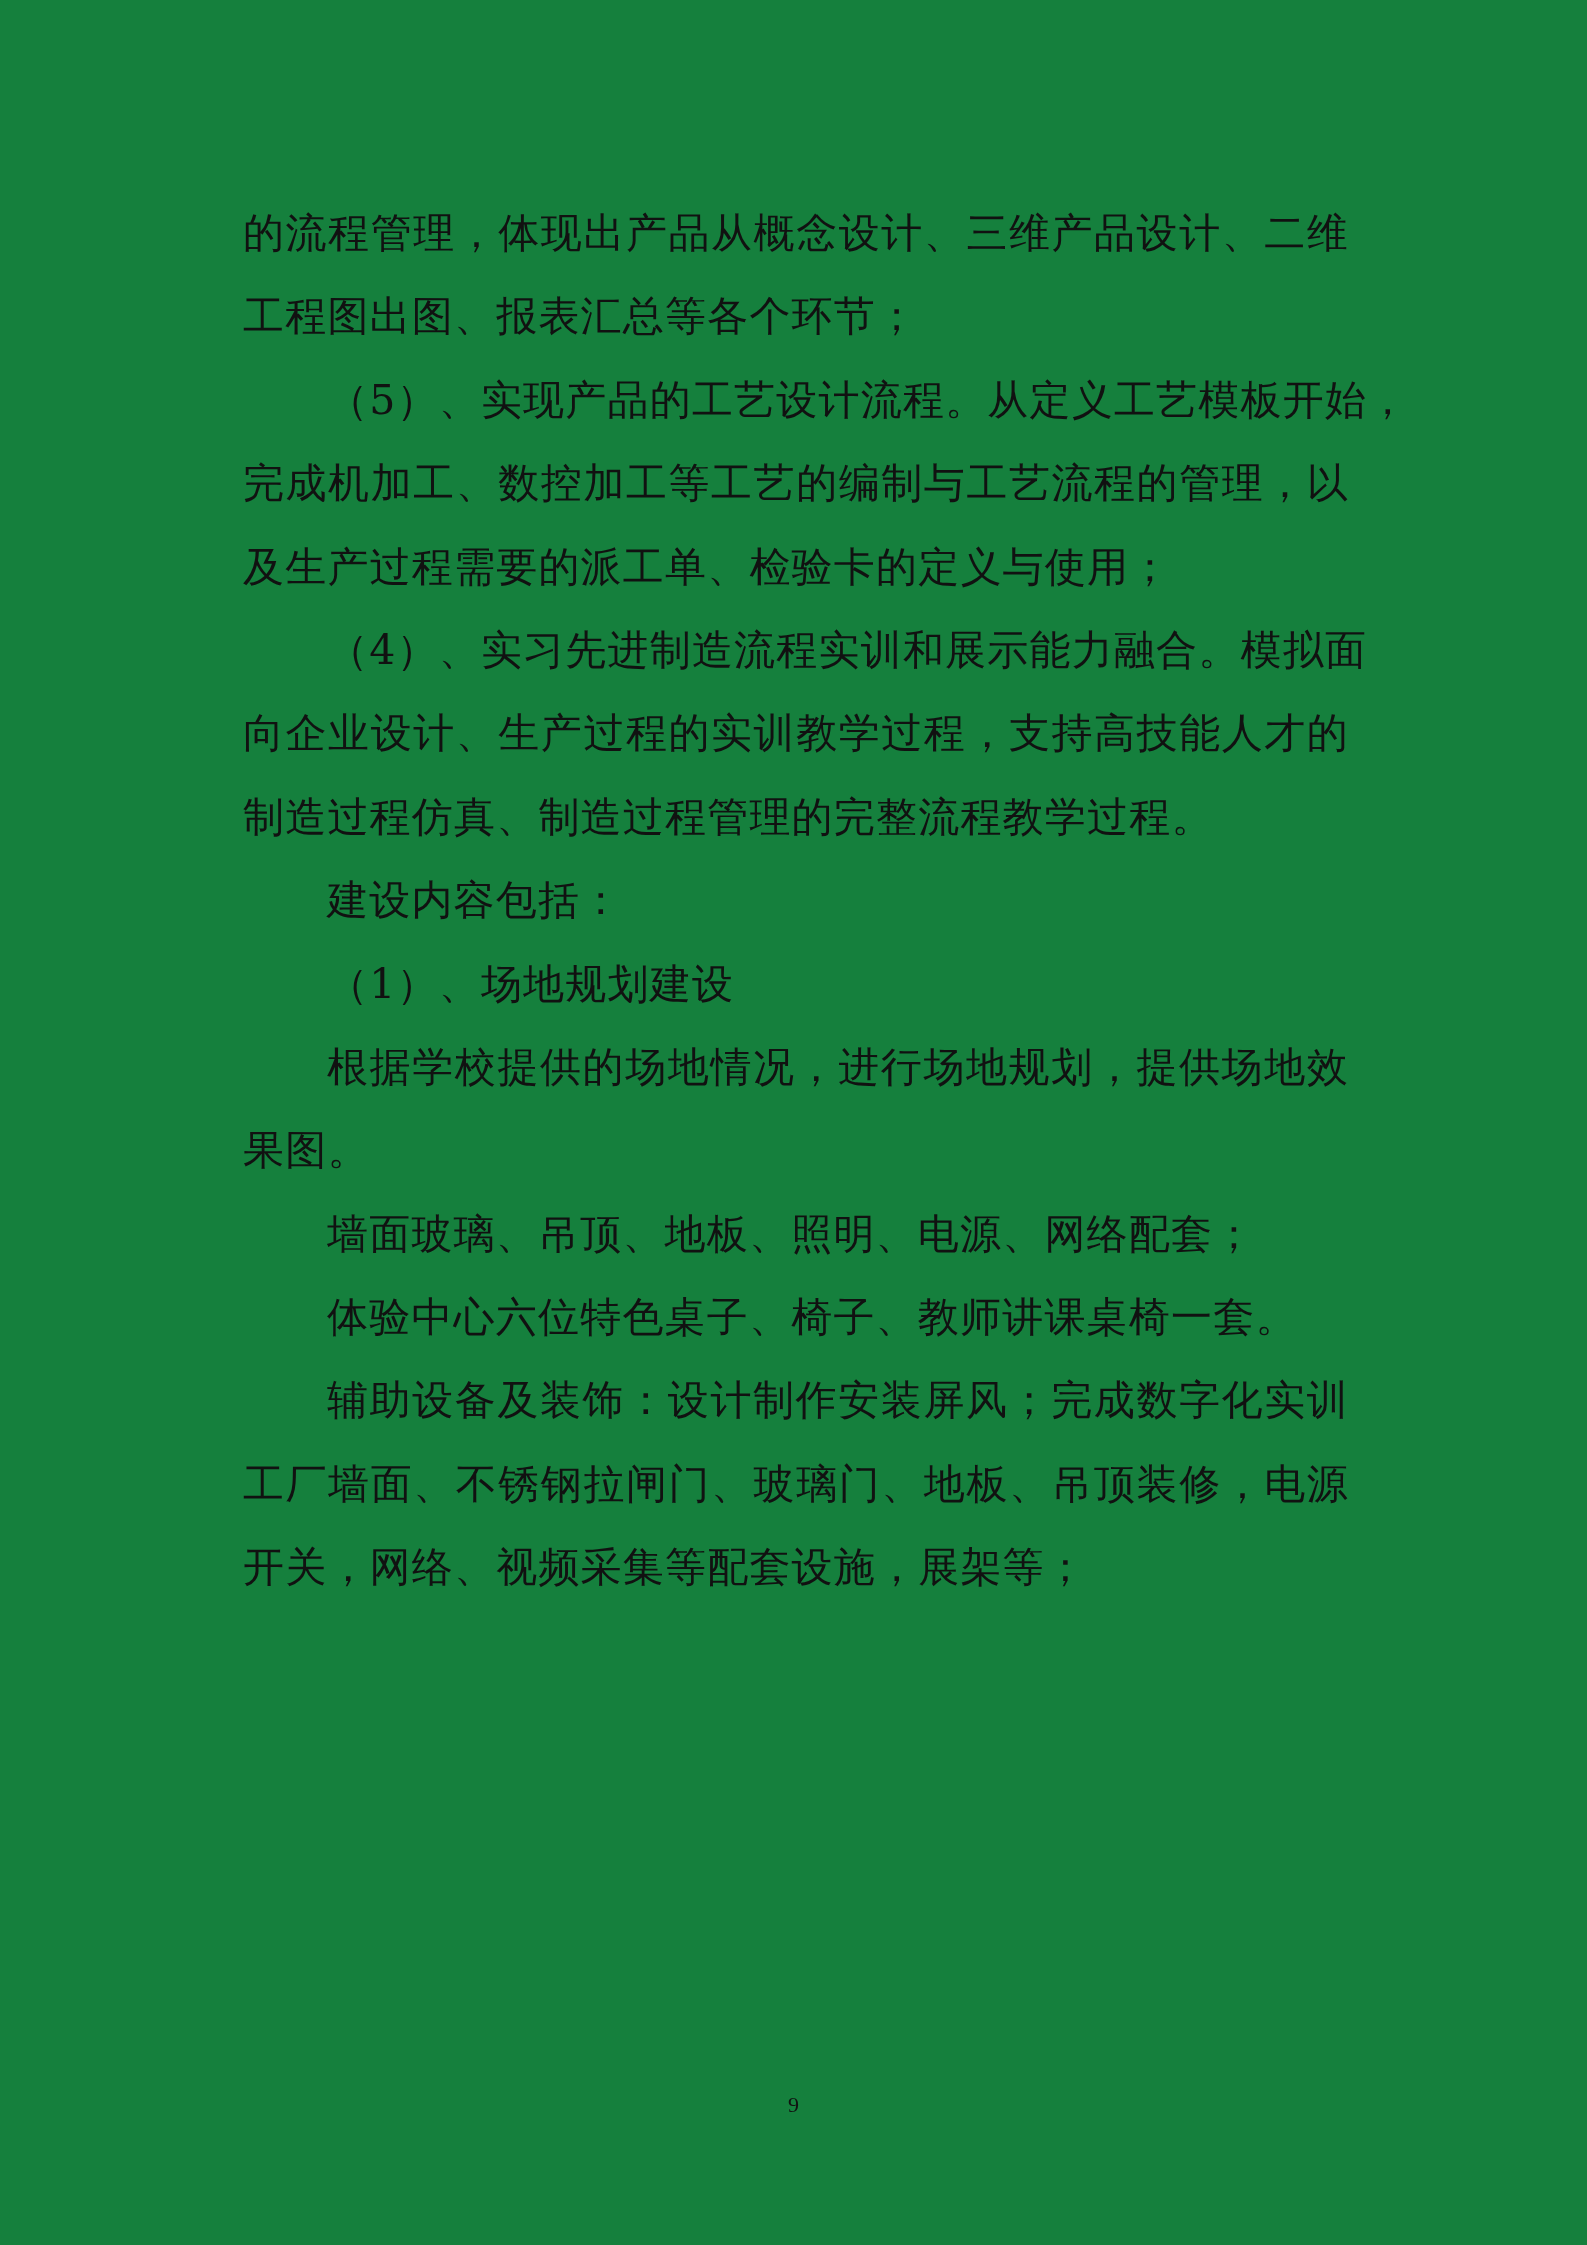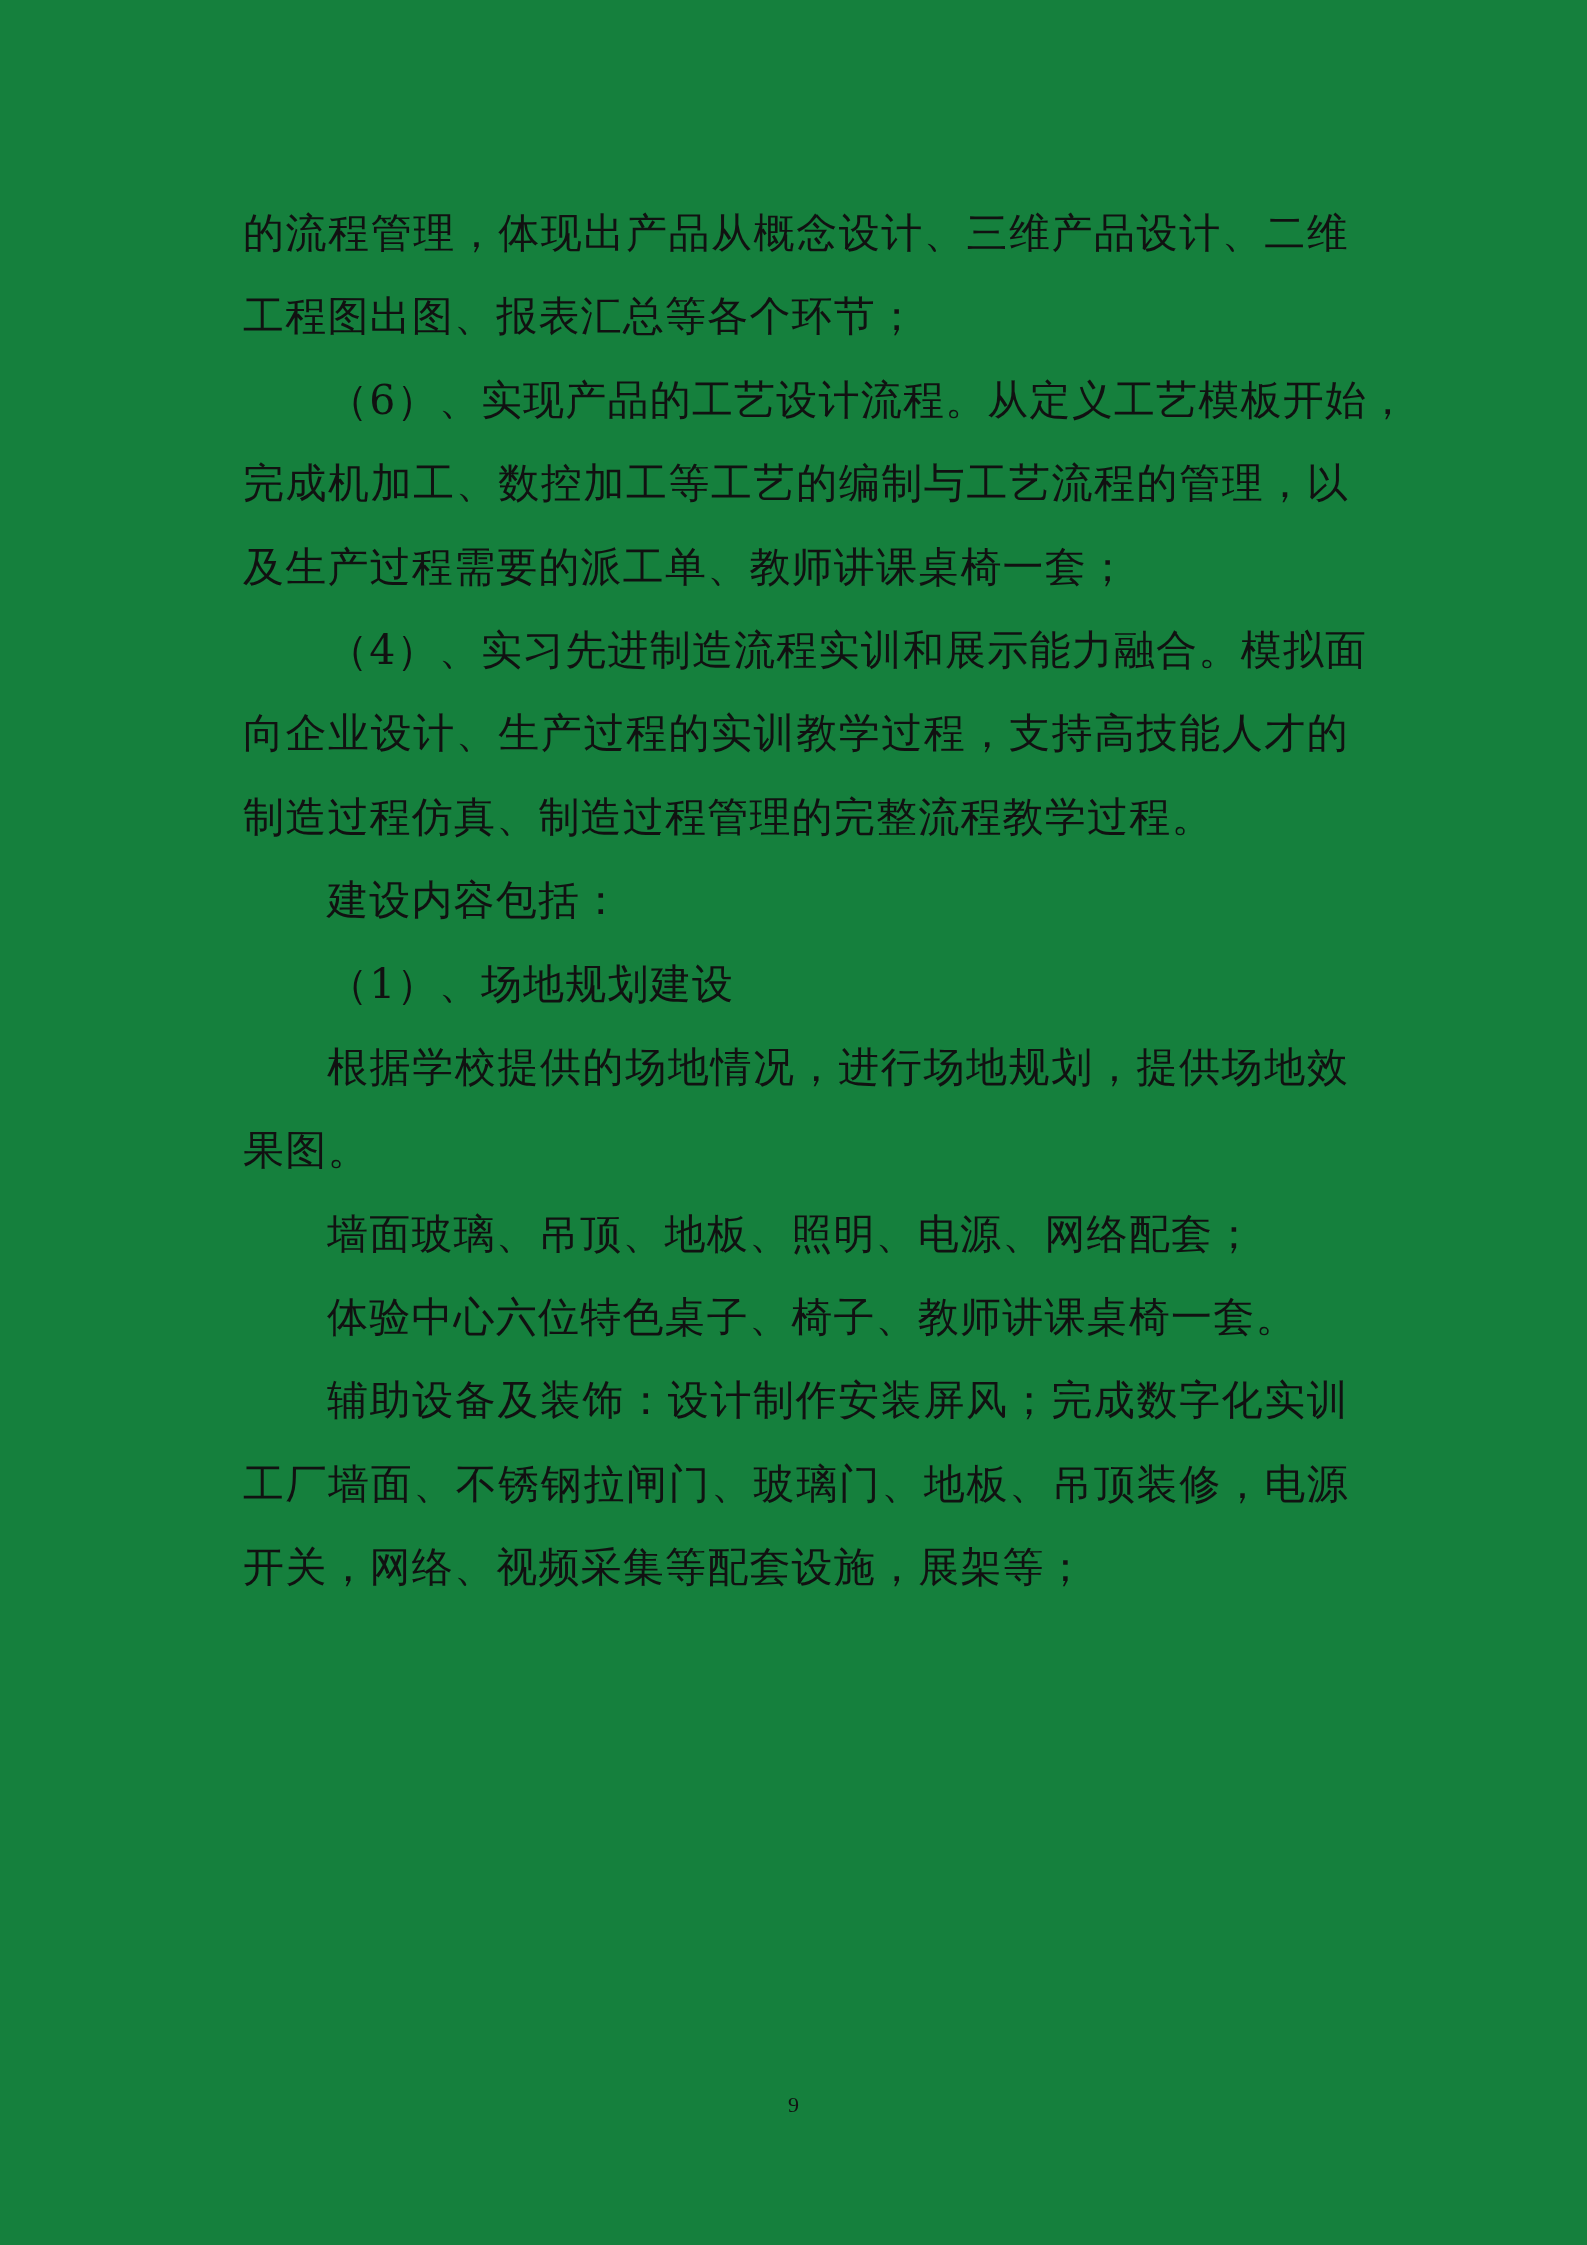--- a/index.html
+++ b/index.html
@@ -63,23 +63,23 @@
 
 <div class="page">
   <div class="body-text">
 
     <p class="para">
       <span class="line full">的流程管理，体现出产品从概念设计、三维产品设计、二维</span>
       <span class="line">工程图出图、报表汇总等各个环节；</span>
     </p>
 
     <p class="para">
-      <span class="line full" style="padding-left:84px;">（6）、实现产品的工艺设计流程。从定义工艺模板开始，</span>
+      <span class="line full" style="padding-left:84px;">（5）、实现产品的工艺设计流程。从定义工艺模板开始，</span>
       <span class="line full">完成机加工、数控加工等工艺的编制与工艺流程的管理，以</span>
-      <span class="line">及生产过程需要的派工单、教师讲课桌椅一套；</span>
+      <span class="line">及生产过程需要的派工单、检验卡的定义与使用；</span>
     </p>
 
     <p class="para">
       <span class="line full" style="padding-left:84px;">（4）、实习先进制造流程实训和展示能力融合。模拟面</span>
       <span class="line full">向企业设计、生产过程的实训教学过程，支持高技能人才的</span>
       <span class="line">制造过程仿真、制造过程管理的完整流程教学过程。</span>
     </p>
 
     <p class="para">
       <span class="line" style="padding-left:84px;">建设内容包括：</span>

